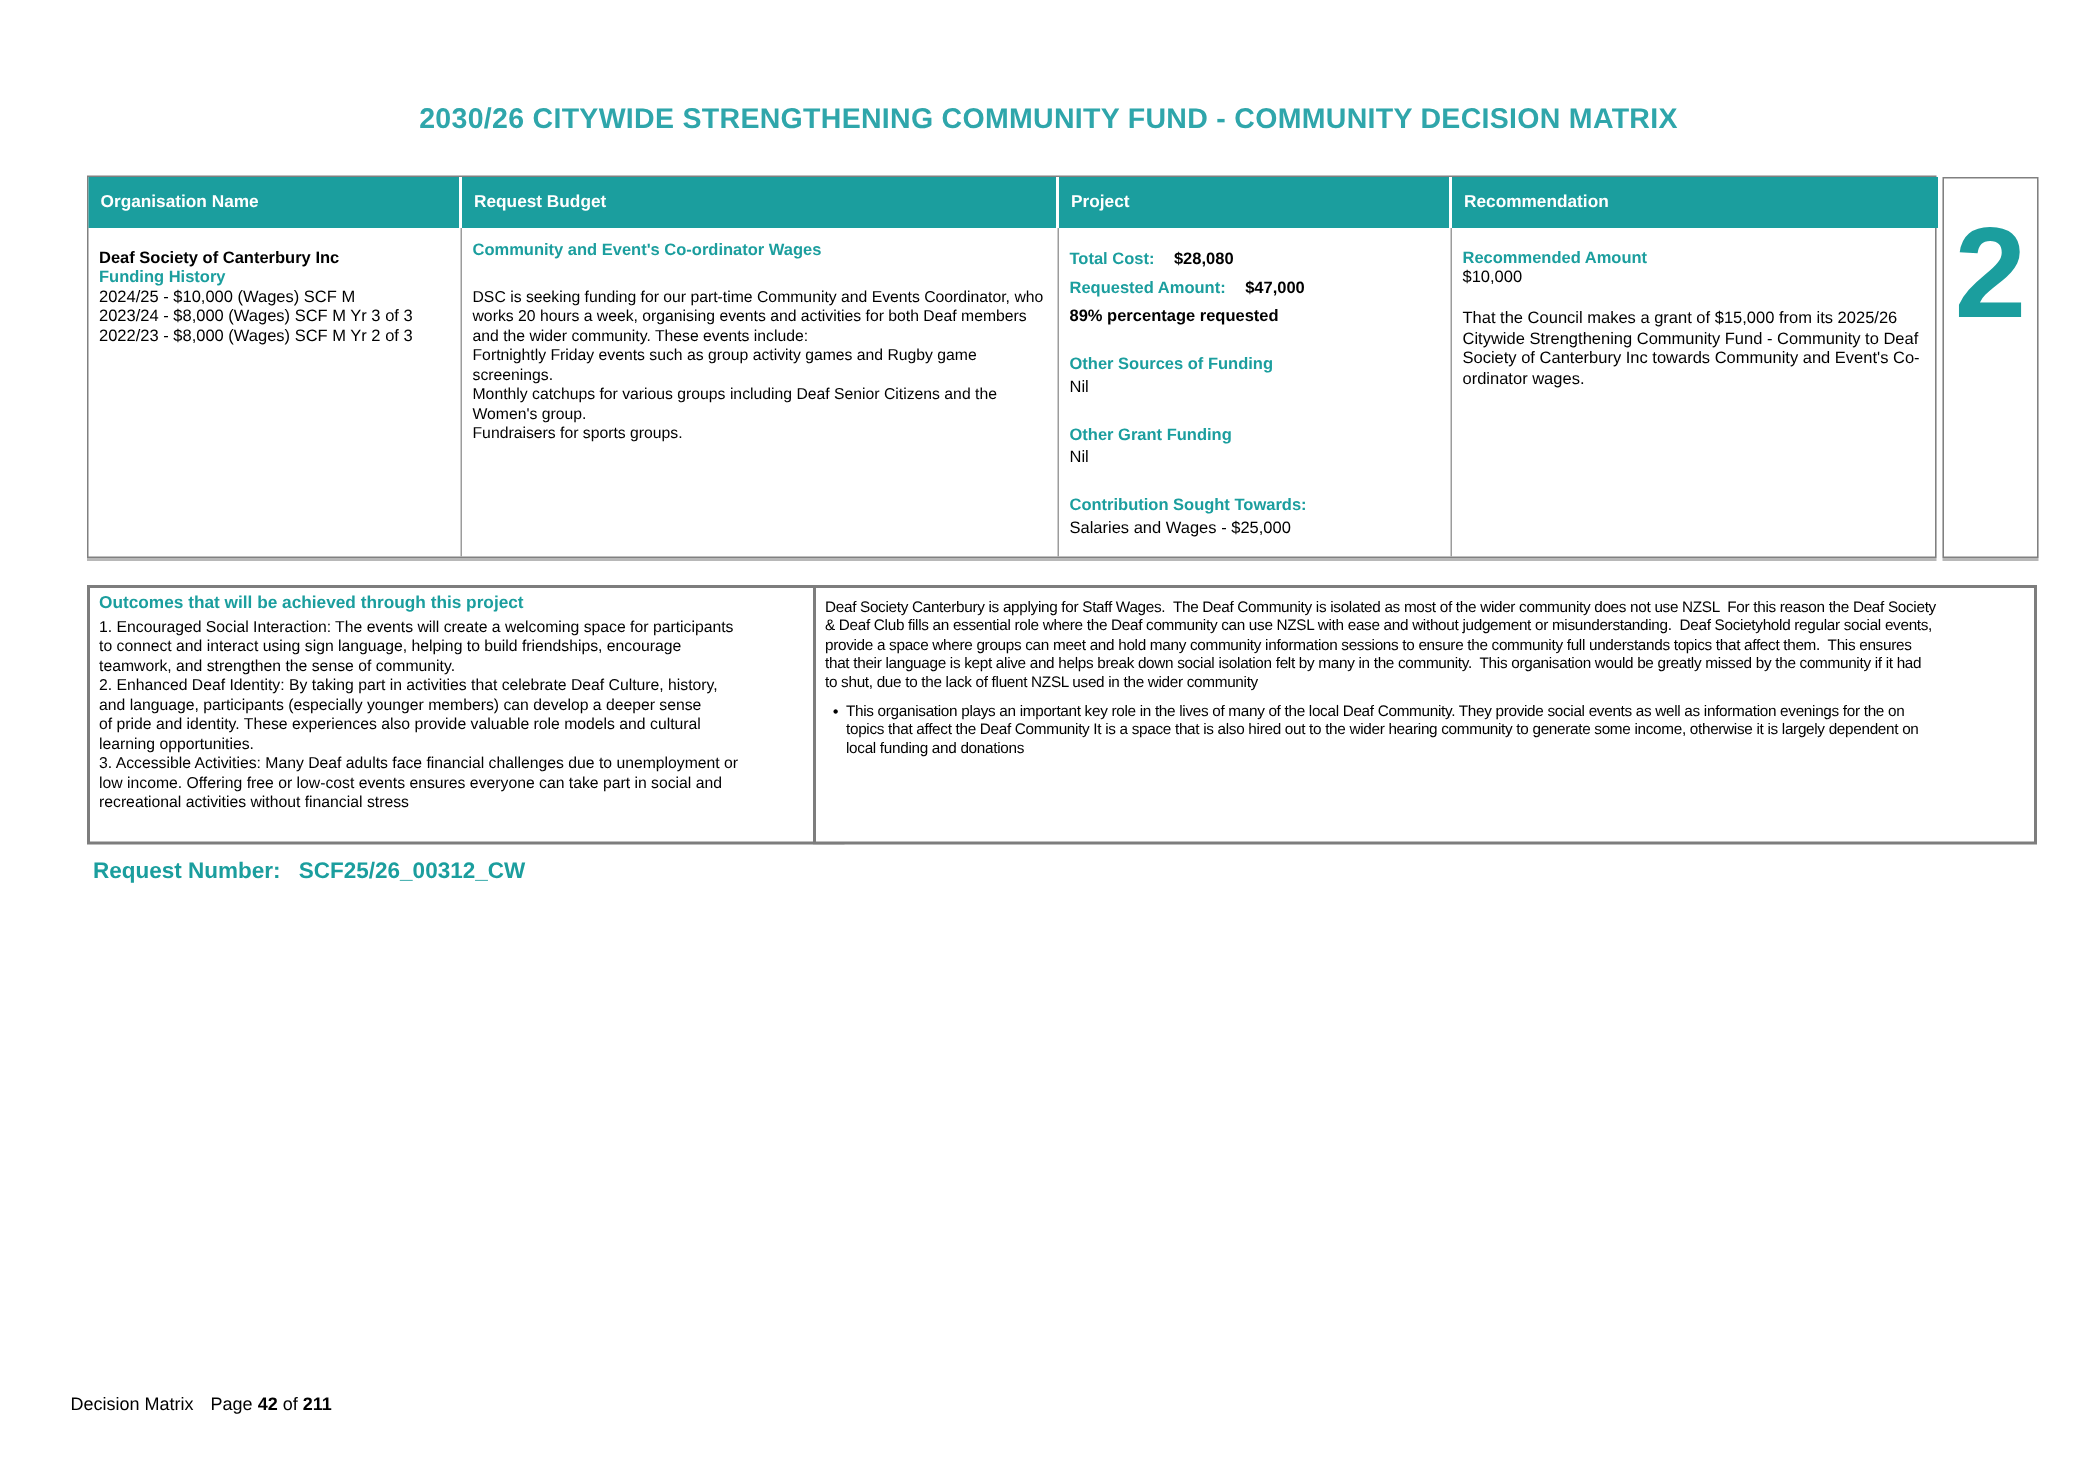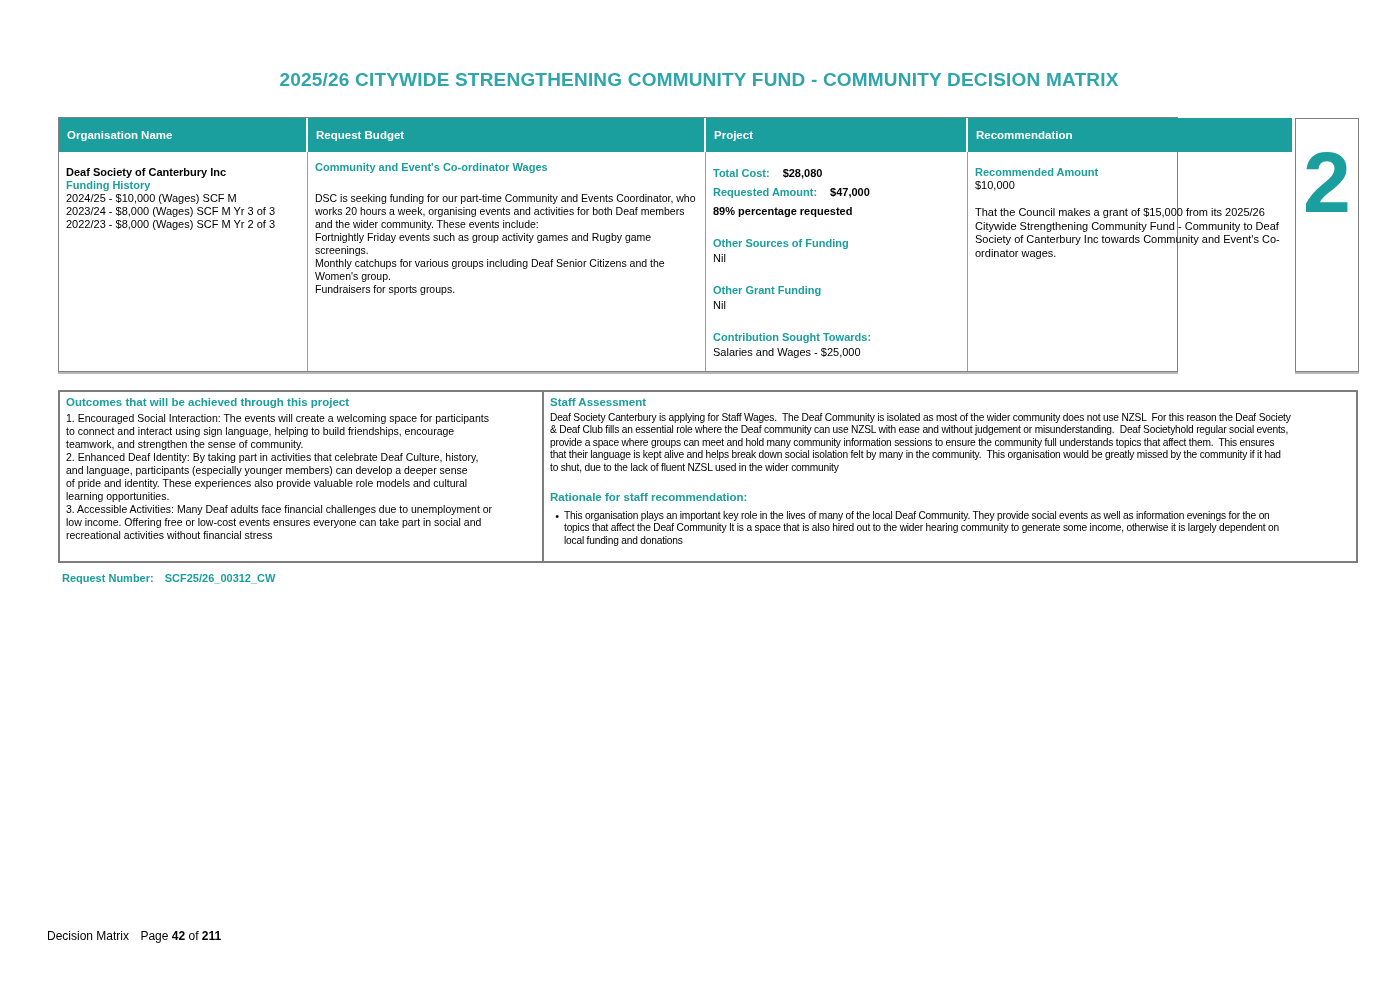--- a/index.html
+++ b/index.html
@@ -17,21 +17,21 @@
     font-family:"Liberation Sans","DejaVu Sans",sans-serif;
     color:var(--text);
   }
   .title{
     position:absolute;top:69px;left:0;width:100%;
     text-align:center;font-size:19px;font-weight:bold;
     color:var(--title);letter-spacing:.2px;
   }
   
   .tbl{
-    position:absolute;left:58px;top:117px;width:1120px;
+    position:absolute;left:58px;top:117px;width:1233px;
     display:grid;
     grid-template-columns:249px 398px 262px 324px;
     grid-template-rows:34px 219px;
     border:1px solid var(--border_dark);
     box-shadow:0 2px 0 #b8b8b8;
     background:#fff;
   }
   .th{
     background:var(--accent);color:var(--header_text);
     font-size:11.5px;font-weight:bold;
@@ -85,34 +85,34 @@
   }
   .rationale{margin-top:17px;}
   .bullet-row{
     margin-top:7px;display:flex;align-items:flex-start;
     font-size:10.2px;line-height:12.4px;letter-spacing:-.2px;
   }
   .bullet-glyph{width:14px;flex:none;text-align:center;font-size:11px;}
   
   .request-number{
     position:absolute;left:62px;top:572px;
-    color:var(--accent);font-weight:bold;font-size:11px;
+    color:var(--accent);font-weight:bold;font-size:15px;
   }
   .request-number .rn-value{margin-left:8px;}
   .footer{
     position:absolute;left:47px;top:929px;font-size:12px;
   }
   .footer .footer-page{margin-left:8px;}
 </style>
 </head>
 <body>
 
 <div class="page">
 
-  <h1 class="title">2025/26 CITYWIDE STRENGTHENING COMMUNITY FUND - COMMUNITY DECISION MATRIX</h1>
+  <h1 class="title">2030/26 CITYWIDE STRENGTHENING COMMUNITY FUND - COMMUNITY DECISION MATRIX</h1>
 
   <div class="tbl">
     <div class="th">Organisation Name</div>
     <div class="th">Request Budget</div>
     <div class="th">Project</div>
     <div class="th last">Recommendation</div>
 
     <div class="td org-cell">
       <div class="org-name">Deaf Society of Canterbury Inc</div>
       <div class="teal-label fh-label">Funding History</div>
@@ -171,27 +171,25 @@
 2. Enhanced Deaf Identity: By taking part in activities that celebrate Deaf Culture, history,
 and language, participants (especially younger members) can develop a deeper sense
 of pride and identity. These experiences also provide valuable role models and cultural
 learning opportunities.
 3. Accessible Activities: Many Deaf adults face financial challenges due to unemployment or
 low income. Offering free or low-cost events ensures everyone can take part in social and
 recreational activities without financial stress</div>
   </div>
 
   <div class="box staff-box">
-    <div class="box-header">Staff Assessment</div>
     <div class="pre staff-body">Deaf Society Canterbury is applying for Staff Wages.  The Deaf Community is isolated as most of the wider community does not use NZSL  For this reason the Deaf Society
 &amp; Deaf Club fills an essential role where the Deaf community can use NZSL with ease and without judgement or misunderstanding.  Deaf Societyhold regular social events,
 provide a space where groups can meet and hold many community information sessions to ensure the community full understands topics that affect them.  This ensures
 that their language is kept alive and helps break down social isolation felt by many in the community.  This organisation would be greatly missed by the community if it had
 to shut, due to the lack of fluent NZSL used in the wider community</div>
-    <div class="box-header rationale">Rationale for staff recommendation:</div>
     <div class="bullet-row">
       <span class="bullet-glyph">•</span>
       <span class="pre">This organisation plays an important key role in the lives of many of the local Deaf Community. They provide social events as well as information evenings for the on
 topics that affect the Deaf Community It is a space that is also hired out to the wider hearing community to generate some income, otherwise it is largely dependent on
 local funding and donations</span>
     </div>
   </div>
 
   <div class="request-number">
     <span>Request Number:</span>

